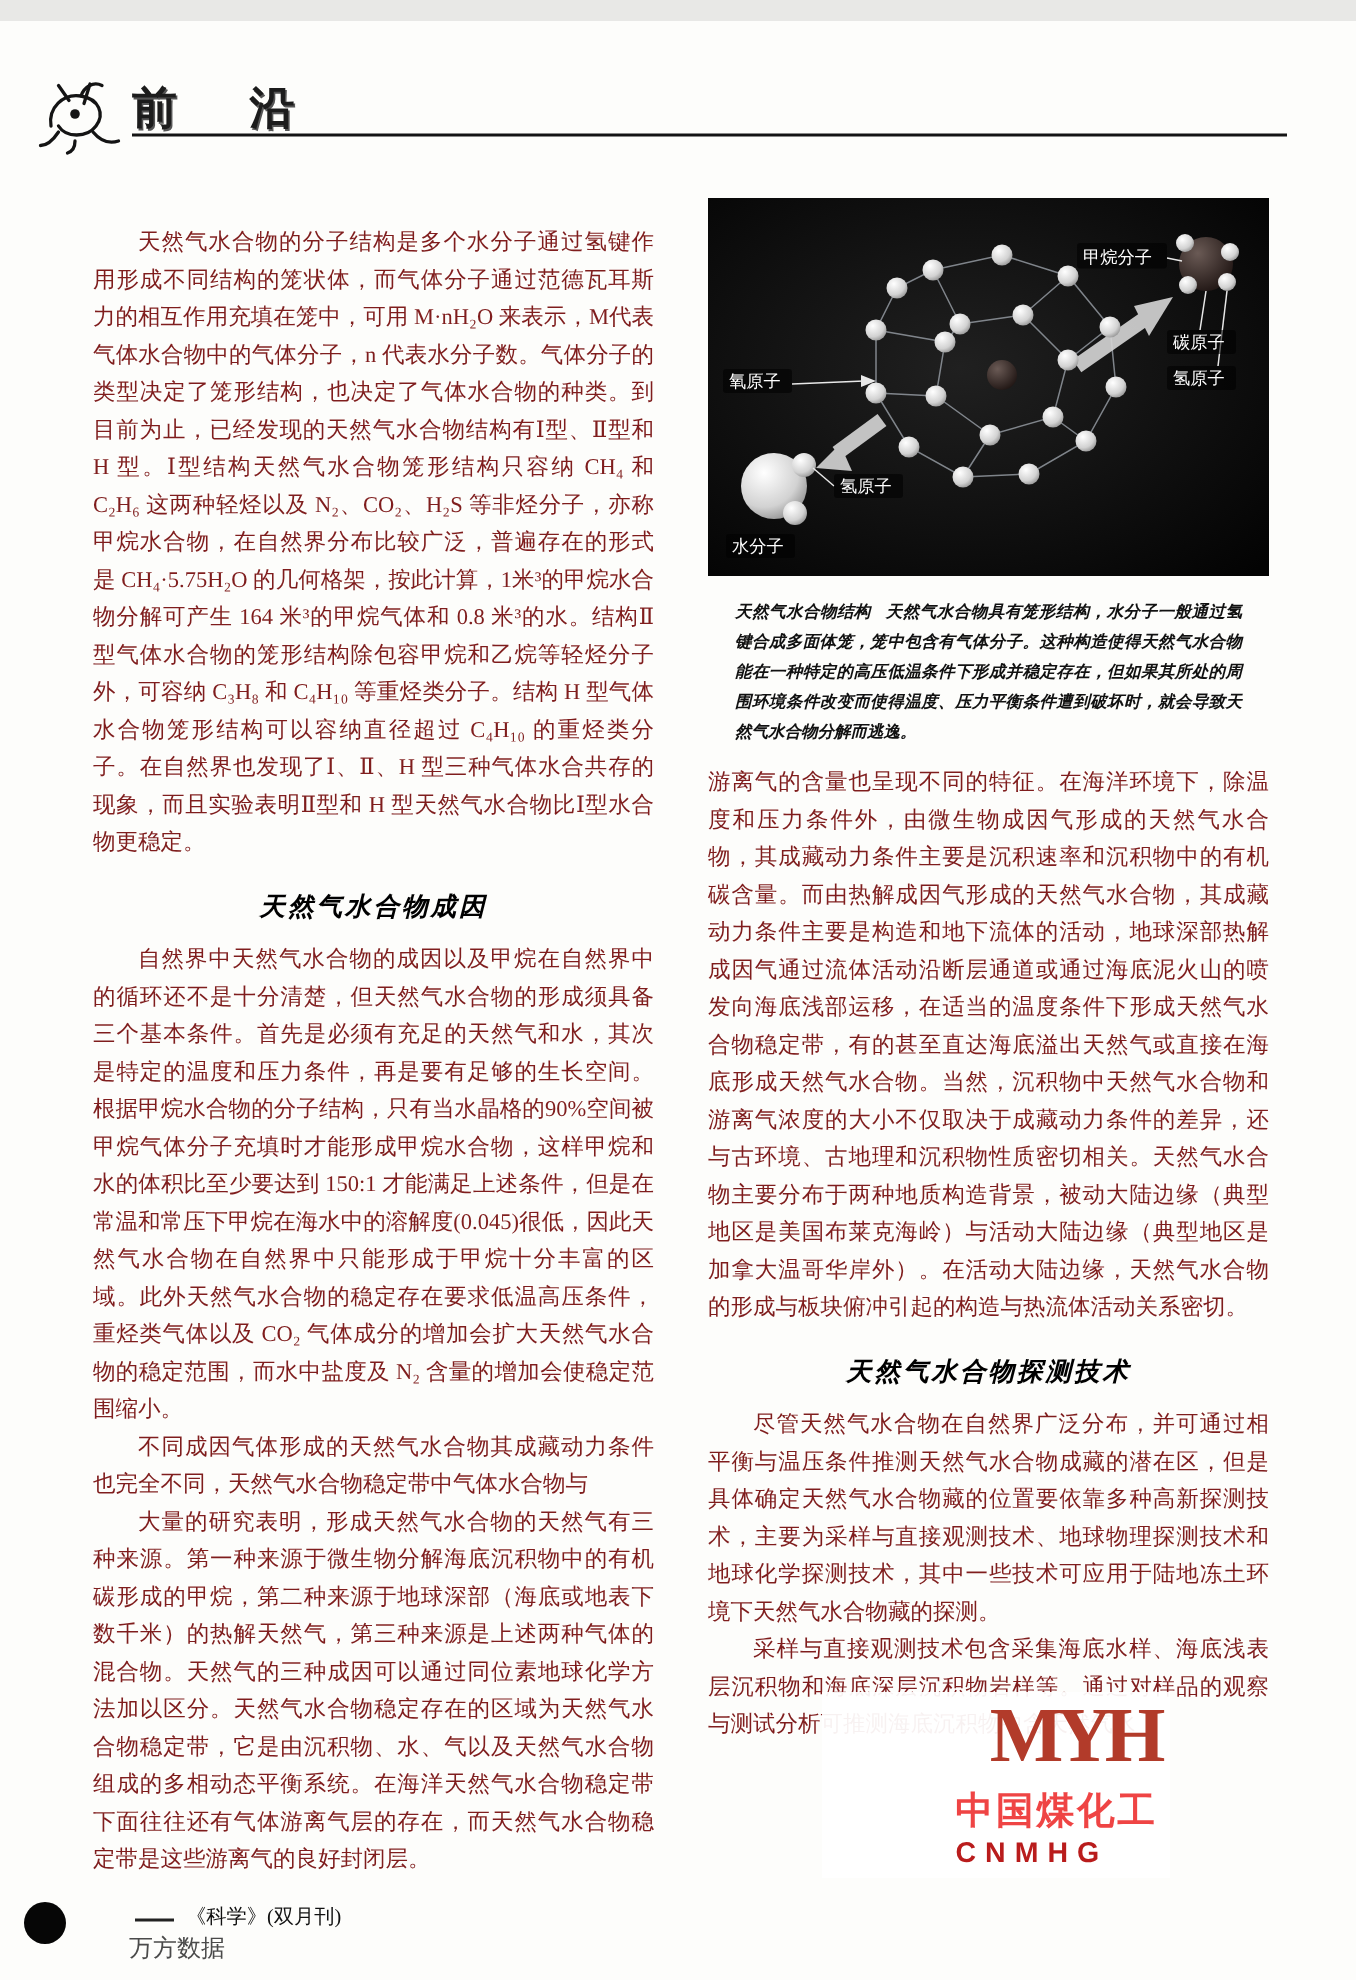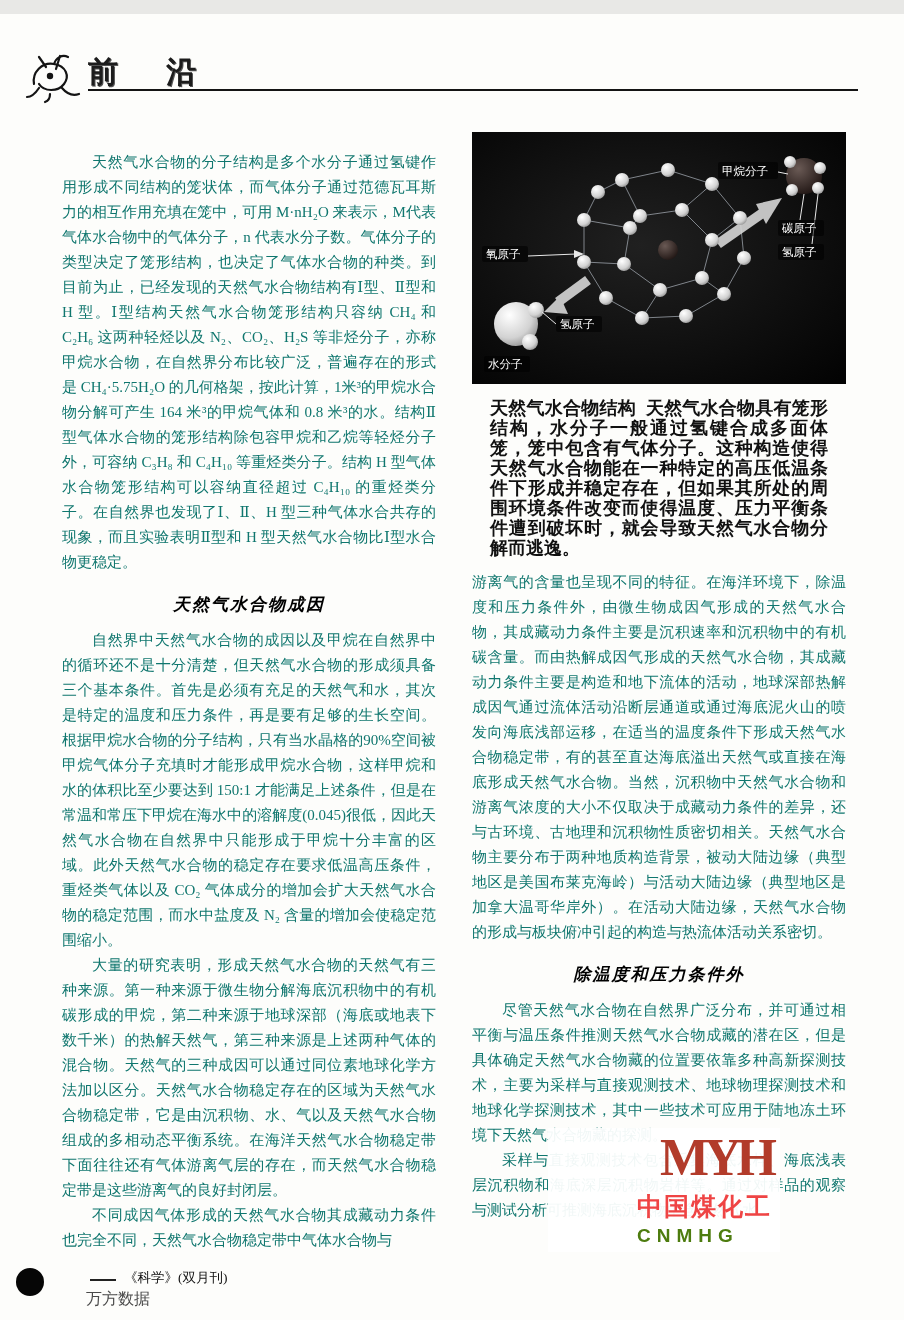--- a/index.html
+++ b/index.html
@@ -10,39 +10,39 @@
   
   .mascot { position:absolute; left:24px; top:36px; width:62px; height:54px; }
   .section-title { position:absolute; left:88px; top:38px; font-family:"Liberation Sans","DejaVu Sans",sans-serif;
                    font-size:30px; font-weight:bold; letter-spacing:20px; color:#1c1c1c; text-shadow:1px 1px 0 #555; }
   .header-rule { position:absolute; left:88px; top:75px; width:770px; height:2px; background:#141414; }
 
   
   .col { position:absolute; width:374px; }
   .col-left { left:62px; top:136px; }
   .col-right { left:472px; top:118px; }
-  .body { font-size:15px; line-height:25px; text-align:justify; color:#0f766e; }
+  .body { font-size:15px; line-height:25px; text-align:justify; color:#7f1d1d; }
   .indent { text-indent:2em; }
   .section-heading { font-family:"Liberation Sans","DejaVu Sans",sans-serif; font-size:17px; font-weight:bold;
                      text-align:center; letter-spacing:2px; margin:18px 0 12px; color:#000;font-style:italic; }
 
   
   .figure-wrap { width:374px; height:252px; background:#000;text-align:right; }
-  .caption { margin:14px 4px 12px; padding:0 14px; font-size:18px; line-height:20px; font-weight:bold;
-             text-align:justify; color:#111; }
+  .caption { margin:14px 4px 12px; padding:0 14px; font-size:11px; line-height:20px; font-weight:bold;
+             text-align:justify; color:#111;font-style:italic; }
   .caption-title { margin-right:10px; }
 
   
   .watermark { position:absolute; left:548px; top:1114px; width:232px; padding:5px 8px;
                background:rgba(255,255,255,0.94); display:flex; align-items:flex-end; gap:8px; z-index:6;flex-direction:column; }
   .wm-logo { font-family:"Liberation Serif","DejaVu Serif",serif; font-weight:bold; font-size:52px; line-height:0.95;
              color:#b23b2a; letter-spacing:-5px; }
   .wm-text { display:flex; flex-direction:column; }
   .wm-cn { font-family:"Liberation Sans","DejaVu Sans",sans-serif; font-size:25px; font-weight:bold; color:#ef4444; letter-spacing:2px; }
-  .wm-en { font-family:"Liberation Sans","DejaVu Sans",sans-serif; font-size:19px; font-weight:bold; color:#4d7c0f; letter-spacing:6px; margin-top:2px; }
+  .wm-en { font-family:"Liberation Sans","DejaVu Sans",sans-serif; font-size:19px; font-weight:bold; color:#b91c1c; letter-spacing:6px; margin-top:2px; }
 
   
   .page-dot { position:absolute; left:16px; top:1254px; width:28px; height:28px; border-radius:50%; background:#060606; }
   .footer-rule { position:absolute; left:90px; top:1265px; width:26px; height:2px; background:#222; }
   .footer-journal { position:absolute; left:124px; top:1255px; font-size:13.5px; color:#111; }
   .footer-brand { position:absolute; left:86px; top:1275px; font-size:16px; color:#4a4a4a;
                   font-family:"Liberation Sans","DejaVu Sans",sans-serif; }
 
   svg text { font-family:"Liberation Sans","DejaVu Sans",sans-serif; }
 </style>
@@ -65,22 +65,22 @@
       <circle cx="26" cy="26" r="3.2" fill="#141414"></circle>
     </svg>
   </div>
   <div class="section-title">前 沿</div>
   <div class="header-rule"></div>
 
   <div class="col col-left">
     <p class="body indent">天然气水合物的分子结构是多个水分子通过氢键作用形成不同结构的笼状体，而气体分子通过范德瓦耳斯力的相互作用充填在笼中，可用 M·nH₂O 来表示，M代表气体水合物中的气体分子，n 代表水分子数。气体分子的类型决定了笼形结构，也决定了气体水合物的种类。到目前为止，已经发现的天然气水合物结构有Ⅰ型、Ⅱ型和 H 型。Ⅰ型结构天然气水合物笼形结构只容纳 CH₄ 和 C₂H₆ 这两种轻烃以及 N₂、CO₂、H₂S 等非烃分子，亦称甲烷水合物，在自然界分布比较广泛，普遍存在的形式是 CH₄·5.75H₂O 的几何格架，按此计算，1米³的甲烷水合物分解可产生 164 米³的甲烷气体和 0.8 米³的水。结构Ⅱ型气体水合物的笼形结构除包容甲烷和乙烷等轻烃分子外，可容纳 C₃H₈ 和 C₄H₁₀ 等重烃类分子。结构 H 型气体水合物笼形结构可以容纳直径超过 C₄H₁₀ 的重烃类分子。在自然界也发现了Ⅰ、Ⅱ、H 型三种气体水合共存的现象，而且实验表明Ⅱ型和 H 型天然气水合物比Ⅰ型水合物更稳定。</p>
     <h2 class="section-heading">天然气水合物成因</h2>
     <p class="body indent">自然界中天然气水合物的成因以及甲烷在自然界中的循环还不是十分清楚，但天然气水合物的形成须具备三个基本条件。首先是必须有充足的天然气和水，其次是特定的温度和压力条件，再是要有足够的生长空间。根据甲烷水合物的分子结构，只有当水晶格的90%空间被甲烷气体分子充填时才能形成甲烷水合物，这样甲烷和水的体积比至少要达到 150:1 才能满足上述条件，但是在常温和常压下甲烷在海水中的溶解度(0.045)很低，因此天然气水合物在自然界中只能形成于甲烷十分丰富的区域。此外天然气水合物的稳定存在要求低温高压条件，重烃类气体以及 CO₂ 气体成分的增加会扩大天然气水合物的稳定范围，而水中盐度及 N₂ 含量的增加会使稳定范围缩小。</p>
+    <p class="body indent">不同成因气体形成的天然气水合物其成藏动力条件也完全不同，天然气水合物稳定带中气体水合物与</p>
     <p class="body indent">大量的研究表明，形成天然气水合物的天然气有三种来源。第一种来源于微生物分解海底沉积物中的有机碳形成的甲烷，第二种来源于地球深部（海底或地表下数千米）的热解天然气，第三种来源是上述两种气体的混合物。天然气的三种成因可以通过同位素地球化学方法加以区分。天然气水合物稳定存在的区域为天然气水合物稳定带，它是由沉积物、水、气以及天然气水合物组成的多相动态平衡系统。在海洋天然气水合物稳定带下面往往还有气体游离气层的存在，而天然气水合物稳定带是这些游离气的良好封闭层。</p>
-    <p class="body indent">不同成因气体形成的天然气水合物其成藏动力条件也完全不同，天然气水合物稳定带中气体水合物与</p>
   </div>
 
   <div class="col col-right">
 
     <div class="figure-wrap">
       <svg viewBox="0 0 374 252" width="374" height="252">
         <defs>
           <radialGradient id="bgGrad" cx="45%" cy="45%" r="75%">
             <stop offset="0%" stop-color="#202020"></stop>
               <stop offset="100%" stop-color="#030303"></stop>
@@ -180,21 +180,21 @@
           <text x="16" y="236">水分子</text>
         </g>
       </svg>
     </div>
 
     <p class="caption">
       <span class="caption-title">天然气水合物结构</span><span>天然气水合物具有笼形结构，水分子一般通过氢键合成多面体笼，笼中包含有气体分子。这种构造使得天然气水合物能在一种特定的高压低温条件下形成并稳定存在，但如果其所处的周围环境条件改变而使得温度、压力平衡条件遭到破坏时，就会导致天然气水合物分解而逃逸。</span>
     </p>
 
     <p class="body">游离气的含量也呈现不同的特征。在海洋环境下，除温度和压力条件外，由微生物成因气形成的天然气水合物，其成藏动力条件主要是沉积速率和沉积物中的有机碳含量。而由热解成因气形成的天然气水合物，其成藏动力条件主要是构造和地下流体的活动，地球深部热解成因气通过流体活动沿断层通道或通过海底泥火山的喷发向海底浅部运移，在适当的温度条件下形成天然气水合物稳定带，有的甚至直达海底溢出天然气或直接在海底形成天然气水合物。当然，沉积物中天然气水合物和游离气浓度的大小不仅取决于成藏动力条件的差异，还与古环境、古地理和沉积物性质密切相关。天然气水合物主要分布于两种地质构造背景，被动大陆边缘（典型地区是美国布莱克海岭）与活动大陆边缘（典型地区是加拿大温哥华岸外）。在活动大陆边缘，天然气水合物的形成与板块俯冲引起的构造与热流体活动关系密切。</p>
-    <h2 class="section-heading">除温度和压力条件外</h2>
+    <h2 class="section-heading">天然气水合物探测技术</h2>
     <p class="body indent">尽管天然气水合物在自然界广泛分布，并可通过相平衡与温压条件推测天然气水合物成藏的潜在区，但是具体确定天然气水合物藏的位置要依靠多种高新探测技术，主要为采样与直接观测技术、地球物理探测技术和地球化学探测技术，其中一些技术可应用于陆地冻土环境下天然气水合物藏的探测。</p>
     <p class="body indent">采样与直接观测技术包含采集海底水样、海底浅表层沉积物和海底深层沉积物岩样等。通过对样品的观察与测试分析可推测海底沉积物中含天然气水</p>
   </div>
 
   <div class="watermark">
     <span class="wm-logo">MYH</span>
     <span class="wm-text">
       <span class="wm-cn">中国煤化工</span>
       <span class="wm-en">CNMHG</span>
     </span>

